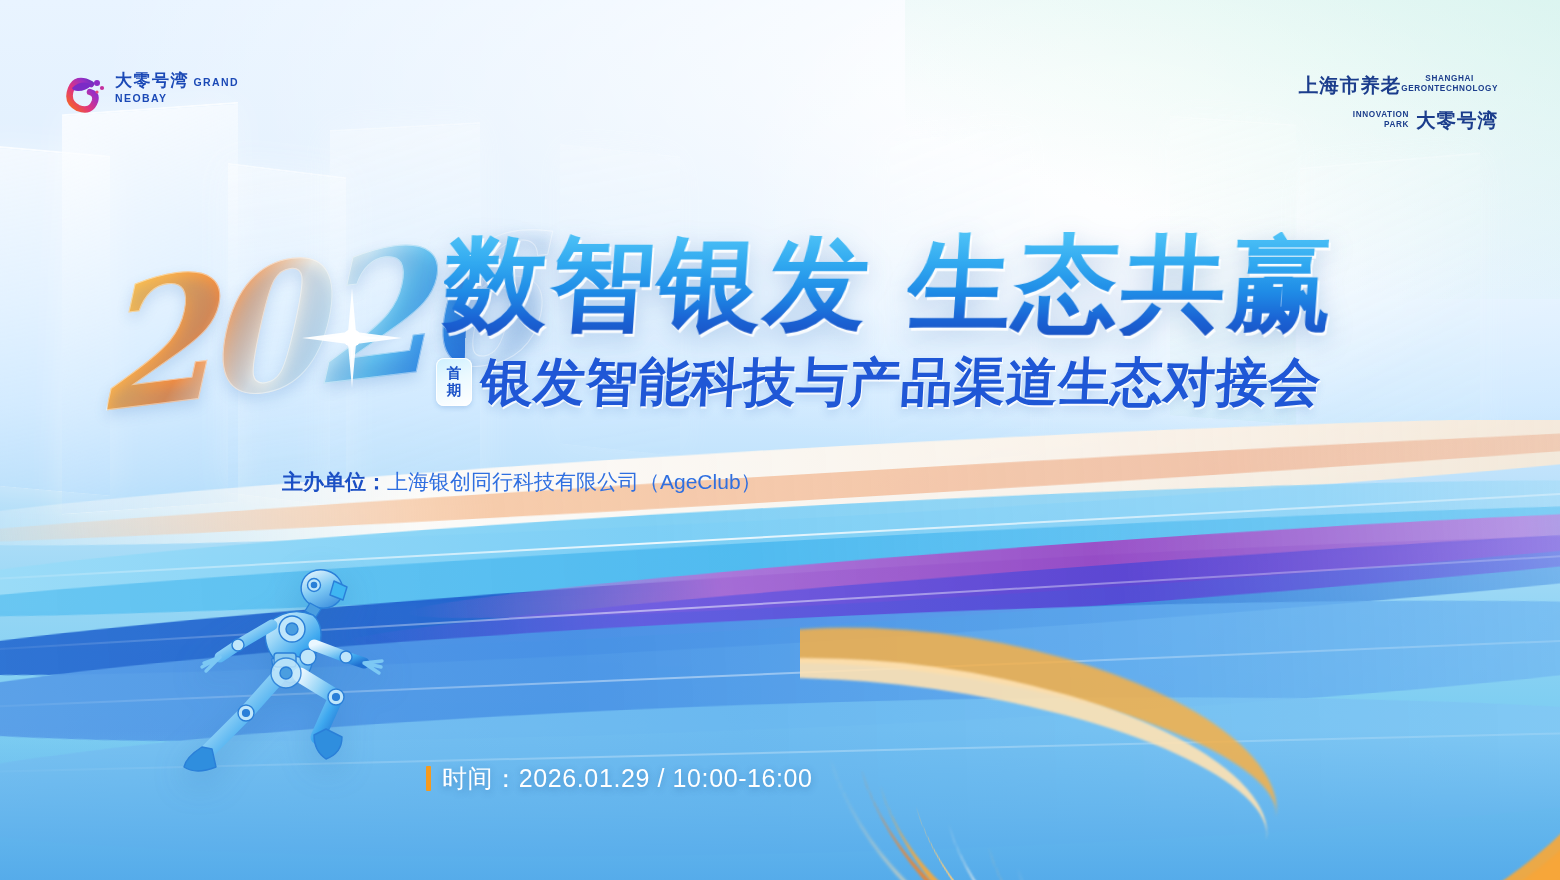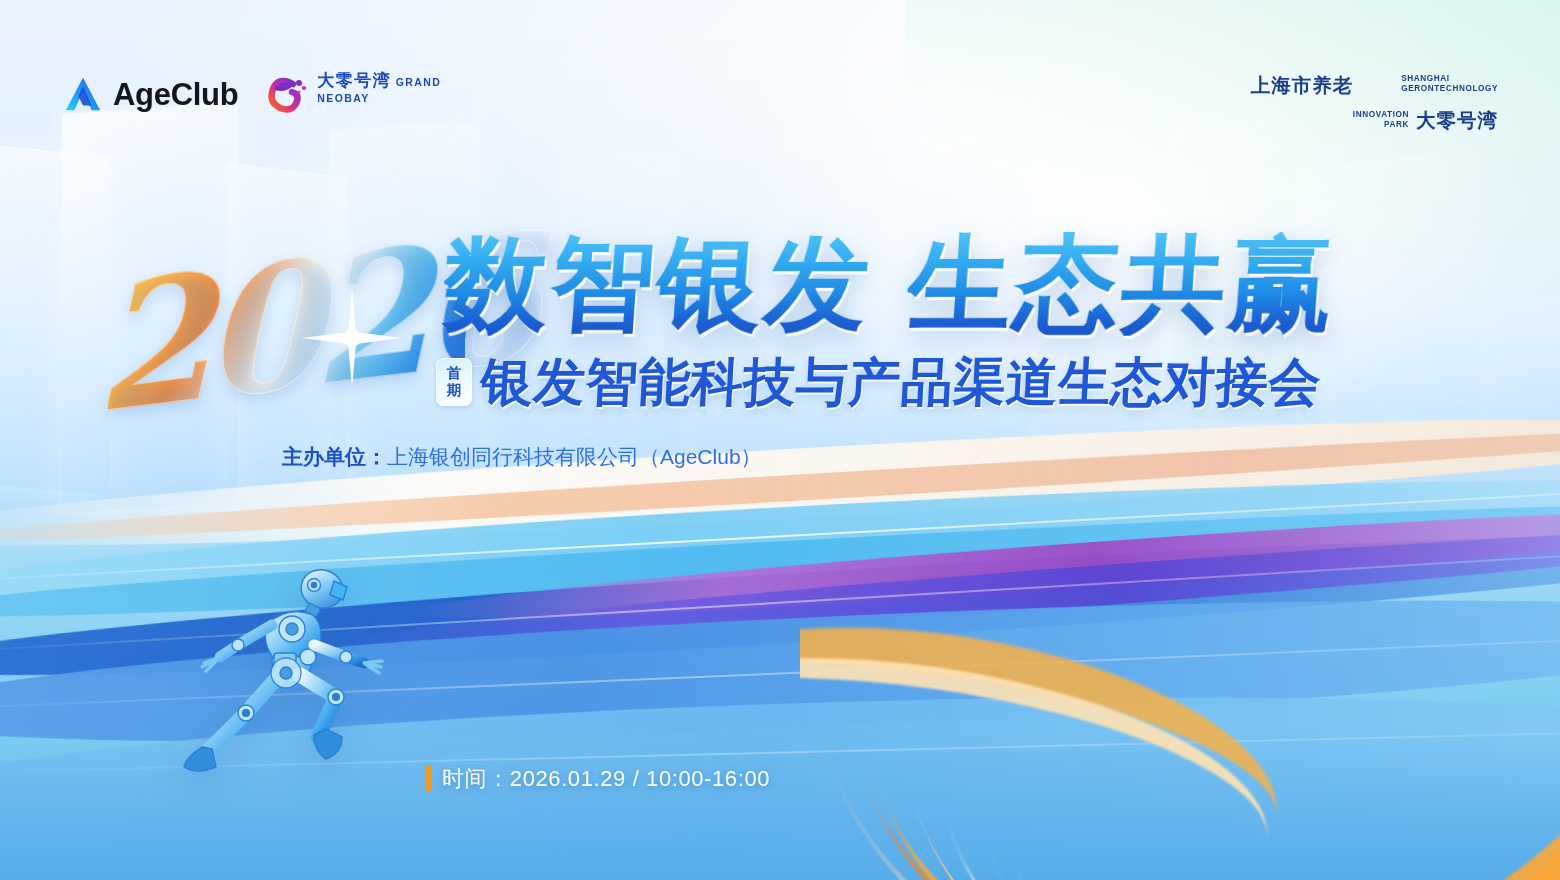--- a/index.html
+++ b/index.html
@@ -85,21 +85,21 @@
   .ac-text{font-size:31px;font-weight:700;color:#14161c;letter-spacing:-.3px;line-height:1;}
   .gn{display:flex;gap:9px;}
   .gn-mark{width:44px;height:44px;}
   .gn-tx{line-height:1;}
   .gn-cn{font-size:17px;font-weight:700;color:#1b49b6;letter-spacing:1.5px;}
   .gn-en{font-size:10.5px;font-weight:700;color:#1b49b6;letter-spacing:1.4px;margin-top:3px;line-height:1.18;}
 
   .logo-right{position:absolute;right:62px;top:74px;text-align:right;}
   .lr-row{display:flex;align-items:flex-end;justify-content:flex-end;}
   .lr-cn{font-size:19.5px;font-weight:700;color:#1b3d8c;letter-spacing:1px;line-height:1.12;}
-  .lr-en{font-size:8.2px;font-weight:700;color:#1b3d8c;letter-spacing:.6px;line-height:1.26;text-align:left;padding-bottom:2px;margin-left:48px;}
+  .lr-en{font-size:8.2px;font-weight:700;color:#1b3d8c;letter-spacing:.6px;line-height:1.26;text-align:center;padding-bottom:2px;}
   .lr-row2{display:flex;align-items:flex-end;justify-content:flex-end;gap:7px;margin-top:5px;}
   .lr-en2{font-size:8.2px;font-weight:700;color:#1b3d8c;letter-spacing:.6px;line-height:1.26;text-align:right;padding-bottom:2px;margin-top:8px;}
 
   
   .year{
     position:absolute;left:108px;top:232px;width:360px;height:190px;
     font-family:"DejaVu Serif",serif;font-size:172px;font-style:italic;font-weight:700;
     letter-spacing:-10px;line-height:190px;
     transform:rotate(-7deg) skewX(-9deg);
     background:linear-gradient(118deg,#ffd257 0%,#ffb24a 16%,#f78d3e 30%,#f3efe6 48%,#cfe9f6 60%,#63c4f2 74%,#2b86e8 88%,#1e63d8 100%);
@@ -128,29 +128,29 @@
     display:flex;flex-direction:column;align-items:center;justify-content:center;gap:1px;
   }
   .badge span{font-size:14.5px;font-weight:700;color:#1b52c8;line-height:1.05;}
   .sub-text{
     font-size:52px;font-weight:900;letter-spacing:.5px;color:#1f57d6;line-height:1;
     transform:skewX(-3deg);white-space:nowrap;
     text-shadow:1px 2px 0 rgba(255,255,255,.85), 0 5px 10px rgba(40,100,180,.2);
   }
 
   
-  .orgs{position:absolute;left:282px;top:446px;display:flex;align-items:center;gap:38px;white-space:nowrap;}
+  .orgs{position:absolute;left:282px;top:471px;display:flex;align-items:center;gap:38px;white-space:nowrap;}
   .org{font-size:21px;line-height:1;color:#2f6fe0;}
   .org b{font-weight:700;color:#1b4fc4;}
 
   
   .info{position:absolute;left:426px;top:766px;display:flex;align-items:center;gap:30px;}
   .chip{display:flex;align-items:center;gap:11px;}
   .tick{width:5px;height:25px;background:#f59a1e;border-radius:1px;}
-  .chip-tx{font-size:22px;color:#ffffff;letter-spacing:.6px;line-height:1;
+  .chip-tx{font-size:25px;color:#ffffff;letter-spacing:.6px;line-height:1;
     text-shadow:0 2px 7px rgba(30,90,160,.45);white-space:nowrap;}
 </style>
 </head>
 <body>
 
 <div class="stage">
 
   <div class="sky"></div>
   <div class="sky-glow"></div>
   <div class="sky-tint-r"></div>
@@ -242,36 +242,20 @@
         <circle cx="186" cy="152" r="8" fill="#bfe6fb"></circle>
         <circle cx="186" cy="152" r="3.4" fill="#2a7fd8"></circle>
         <path d="M164 190 Q164 206 176 214 Q192 208 192 192 L176 184 Z" fill="#2f8ede"></path>
         <circle cx="136" cy="128" r="15" fill="#bfe6fb" opacity=".85"></circle>
         <circle cx="136" cy="128" r="6" fill="#4a9ee0"></circle>
       </g>
     </svg>
   </div>
 
   <div class="logo-left">
-    <div class="ac">
-      <span class="ac-mark">
-        <svg viewBox="0 0 44 44" xmlns="http://www.w3.org/2000/svg">
-          <defs>
-            <linearGradient id="acg" x1="0" y1="1" x2="1" y2="0">
-              <stop offset="0%" stop-color="#2ad2f5"></stop>
-              <stop offset="55%" stop-color="#1f8ef0"></stop>
-              <stop offset="100%" stop-color="#2452e8"></stop>
-            </linearGradient>
-          </defs>
-          <path d="M22 5 L40 39 L31 39 L22 19 L13 39 L4 39 Z" fill="url(#acg)"></path>
-          <path d="M22 14 L31 34 L22 34 L17 24 Z" fill="#1b4ddb" opacity=".9"></path>
-        </svg>
-      </span>
-      <span class="ac-text">AgeClub</span>
-    </div>
 
     <div class="gn">
       <span class="gn-mark">
         <svg viewBox="0 0 44 44" xmlns="http://www.w3.org/2000/svg">
           <defs>
             <linearGradient id="gng" x1="0" y1="1" x2="1" y2="0">
               <stop offset="0%" stop-color="#f76a1c"></stop>
               <stop offset="40%" stop-color="#e0347f"></stop>
               <stop offset="75%" stop-color="#9b2fc4"></stop>
               <stop offset="100%" stop-color="#5e2fbe"></stop>

